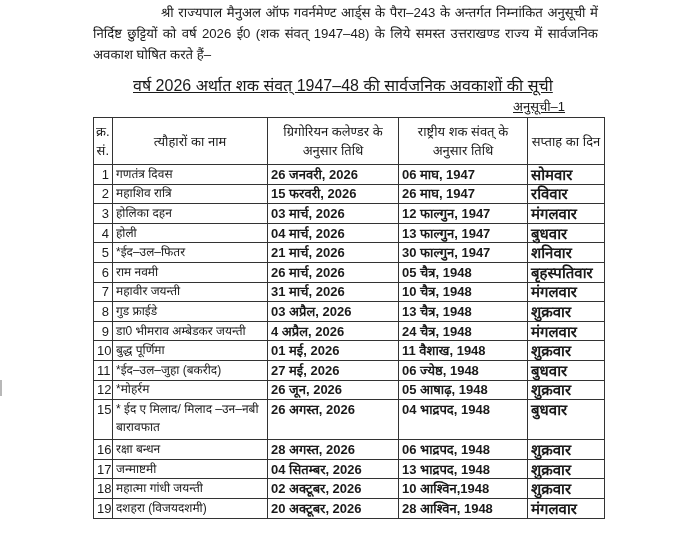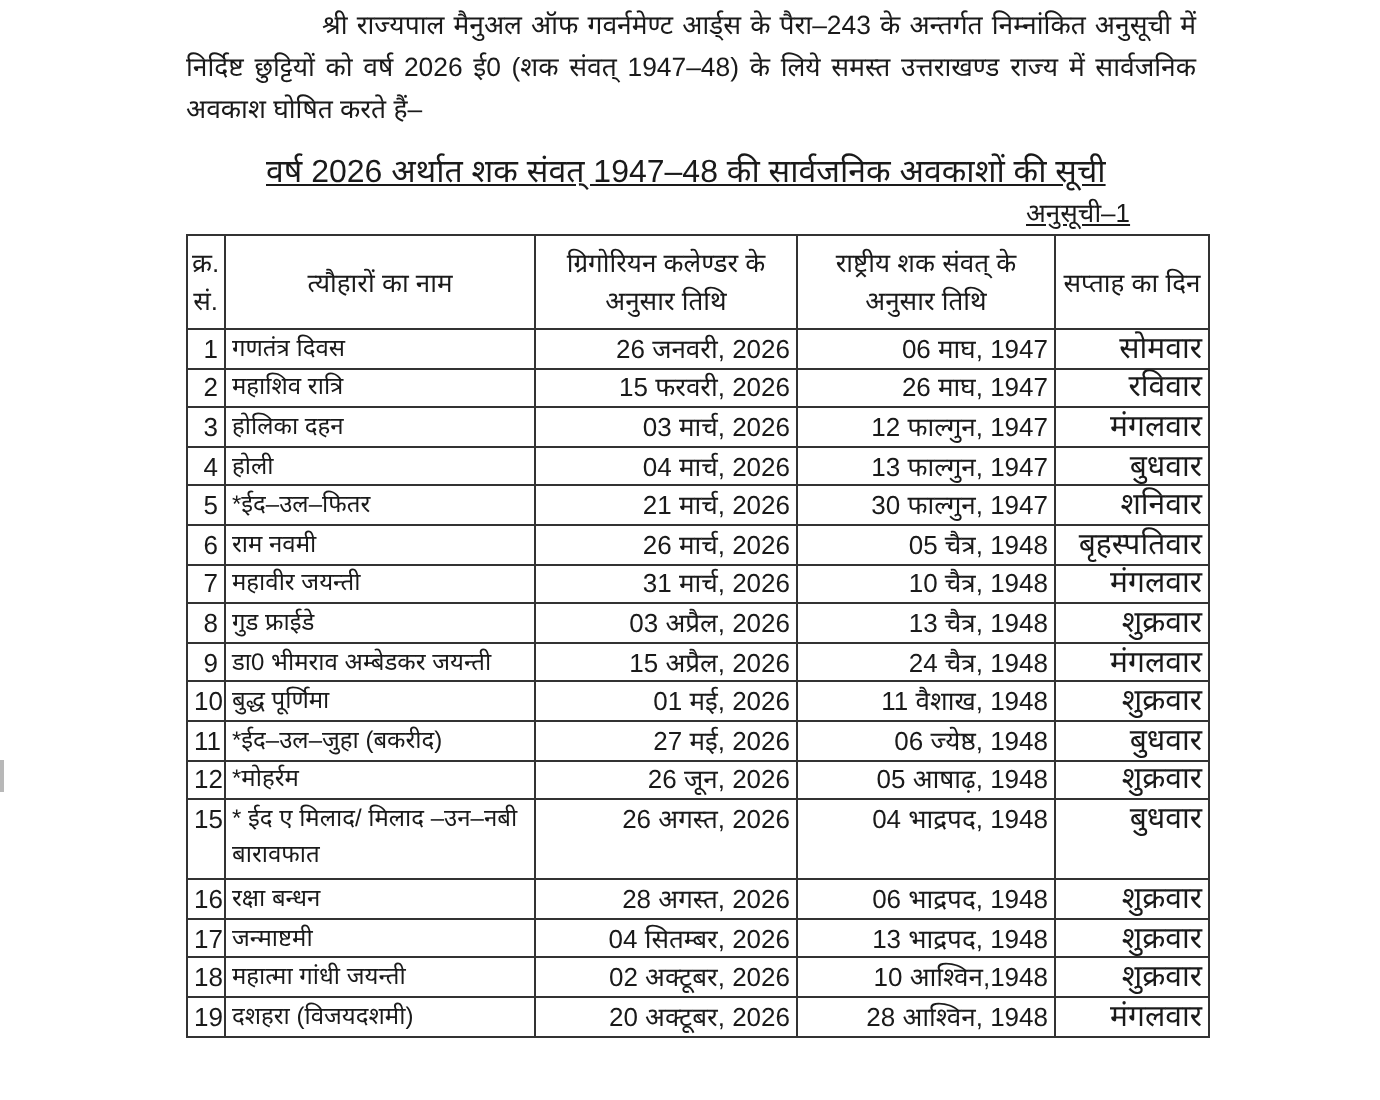--- a/index.html
+++ b/index.html
@@ -37,21 +37,21 @@
     vertical-align: middle;
   }
   table.holidays th {
     font-weight: normal; height: 46px; line-height: 19px;
     text-align: center; font-size: 13px;
   }
   table.holidays th.col-sn { text-align: right; padding-left: 2px; }
   table.holidays td { height: 18.6px; line-height: 17px; }
   td.sn { text-align: right; padding: 0 1px 0 0; font-size: 13px; }
   td.name { text-align: left; font-size: 12px; padding-left: 2px; margin-top: 40px; }
-  td.greg, td.saka, td.day { text-align: right; }
+  td.greg, td.saka, td.day { text-align: left; font-weight: bold; }
   td.day { font-size: 15px; }
   tr.tall td { height: 38px; }
   tr.tall td.sn, tr.tall td.greg, tr.tall td.saka, tr.tall td.day { vertical-align: top; padding-top: 1px; }
   tr.tall td.name { vertical-align: top; line-height: 18px; }
   col.c1 { width: 19px; } col.c2 { width: 155px; } col.c3 { width: 131px; }
   col.c4 { width: 129px; } col.c5 { width: 77px; }
 </style>
 </head>
 <body>
 
@@ -133,21 +133,21 @@
       <tr>
         <td class="sn">8</td>
         <td class="name">गुड फ्राईडे</td>
         <td class="greg">03 अप्रैल, 2026</td>
         <td class="saka">13 चैत्र, 1948</td>
         <td class="day">शुक्रवार</td>
       </tr>
       <tr>
         <td class="sn">9</td>
         <td class="name">डा0 भीमराव अम्बेडकर जयन्ती</td>
-        <td class="greg">15 अप्रैल, 2026</td>
+        <td class="greg">4 अप्रैल, 2026</td>
         <td class="saka">24 चैत्र, 1948</td>
         <td class="day">मंगलवार</td>
       </tr>
       <tr>
         <td class="sn">10</td>
         <td class="name">बुद्ध पूर्णिमा</td>
         <td class="greg">01 मई, 2026</td>
         <td class="saka">11 वैशाख, 1948</td>
         <td class="day">शुक्रवार</td>
       </tr>

